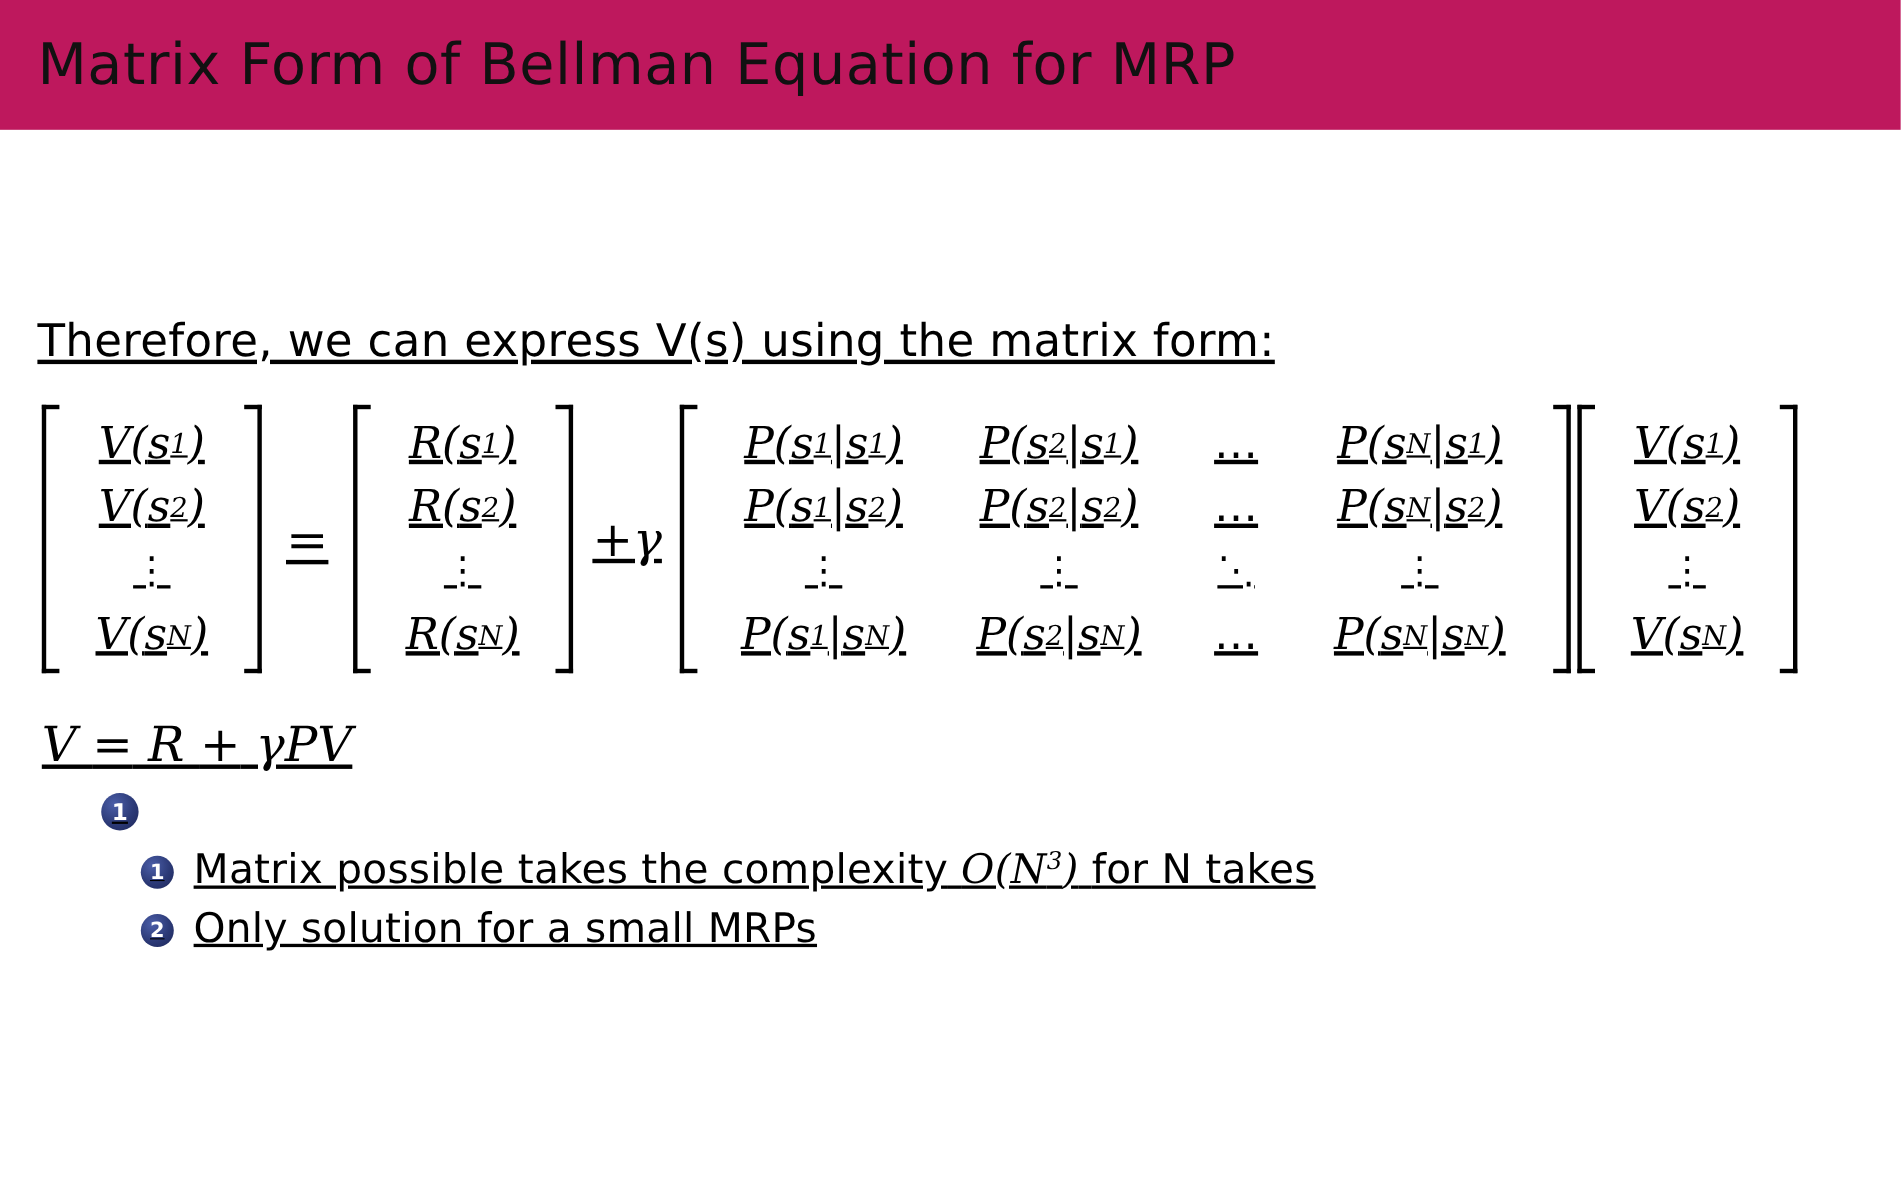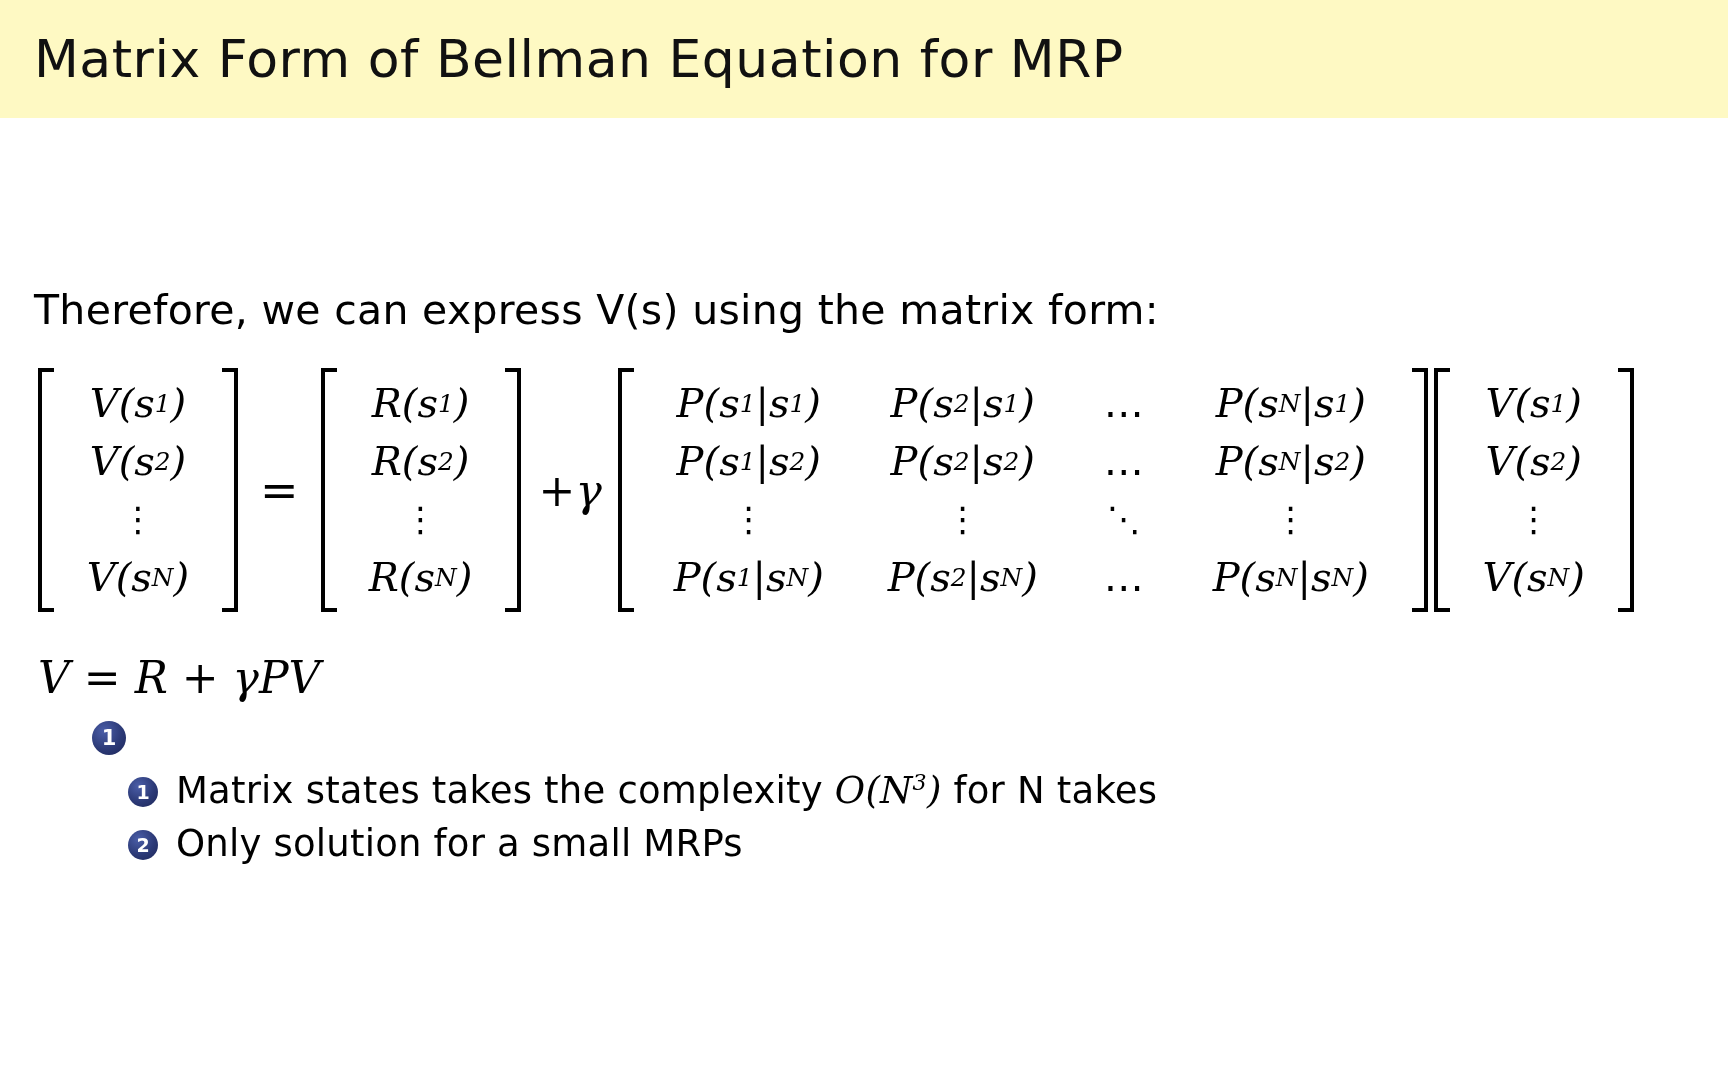--- a/index.html
+++ b/index.html
@@ -11,37 +11,38 @@
     width: 1728px;
     height: 1080px;
     font-family: "DejaVu Sans", sans-serif;
     color: #000000;
     overflow: hidden;
   }
 
   
   .slide-header {
     height: 118px;
-    background: #fef9c3;
+    background: #be185d;
     display: flex;
     align-items: center;
     padding-left: 34px;
     box-sizing: border-box;
   }
   .slide-title {
     font-size: 52px;
     font-weight: 400;
     letter-spacing: 0.5px;
     color: #111111;
   }
 
   
   .slide-body {
     padding: 0 34px;
     box-sizing: border-box;
+    text-decoration: underline;
   }
   .intro-line {
     margin-top: 168px;
     font-size: 41px;
     letter-spacing: 0.3px;
   }
 
   
   .math {
     font-family: "DejaVu Serif", serif;
@@ -281,21 +282,21 @@
   <ul class="lvl1">
     <li class="item">
       <span class="numbullet">1</span>
     </li>
   </ul>
 
   <ul class="lvl2">
     <li class="item">
       <span class="numbullet small">1</span>
       <span class="item-text">
-        <span>Matrix states takes the complexity</span>
+        <span>Matrix possible takes the complexity</span>
         <span class="math">O(N<sup class="pw upright">3</sup>)</span>
         <span>for N takes</span>
       </span>
     </li>
     <li class="item">
       <span class="numbullet small">2</span>
       <span class="item-text">
         <span>Only solution for a small MRPs</span>
       </span>
     </li>

